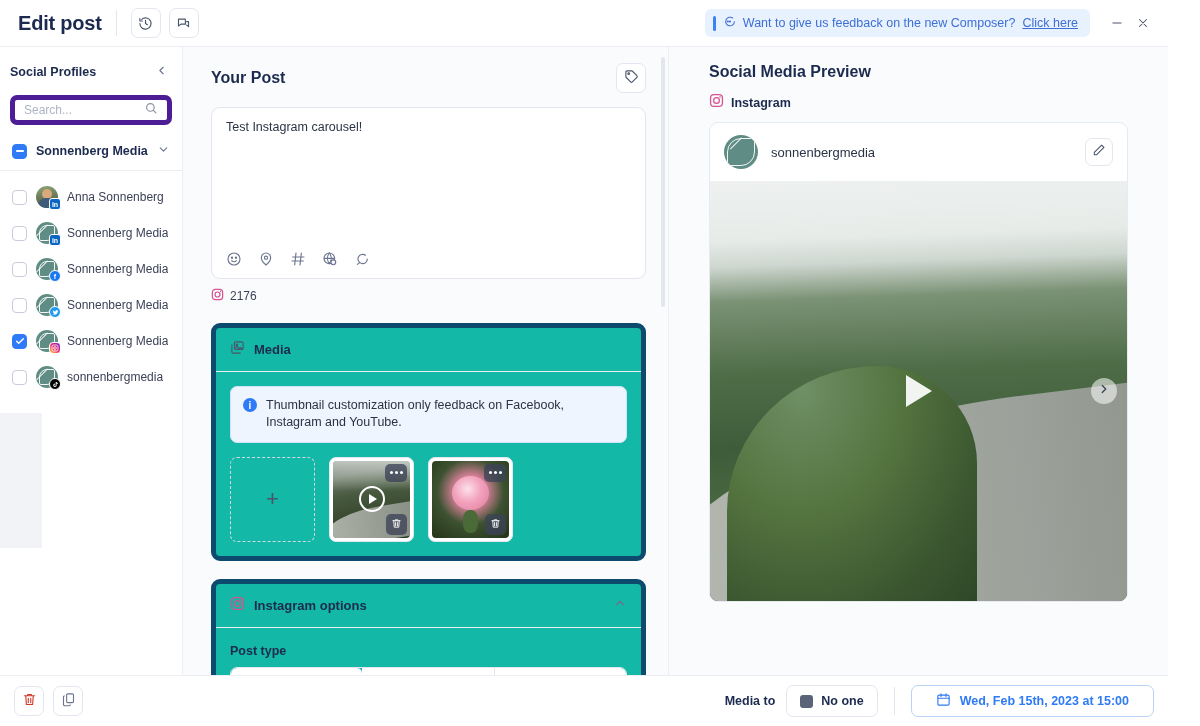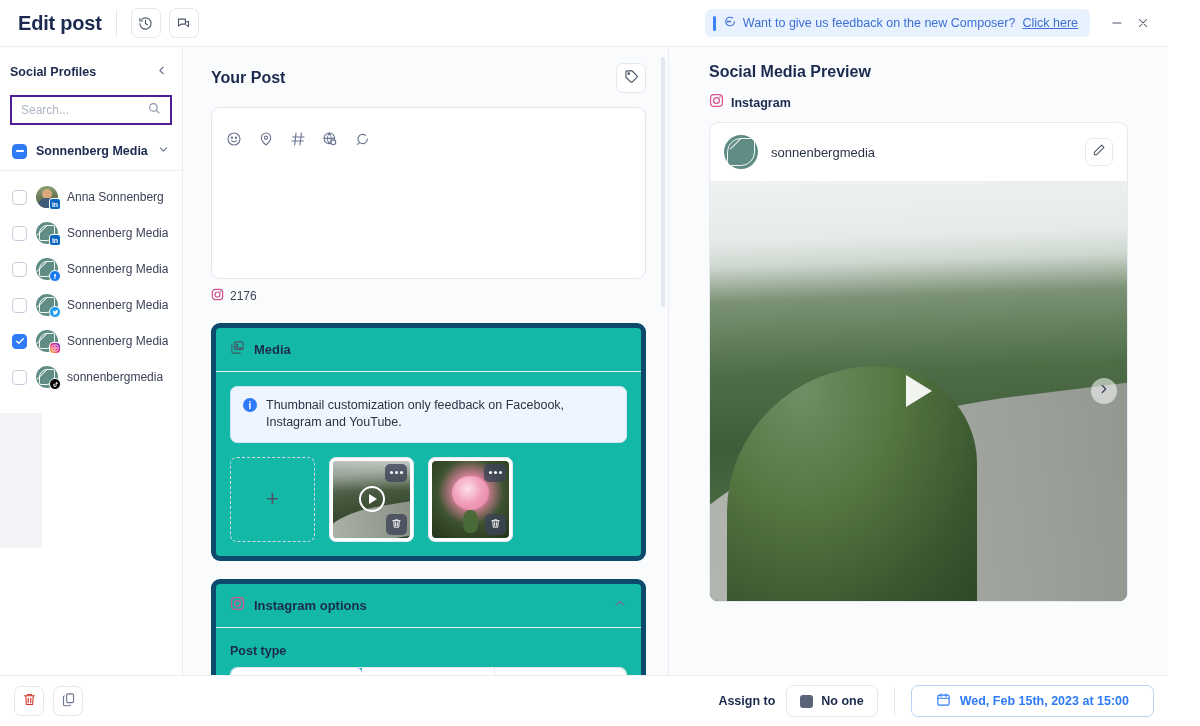--- a/index.html
+++ b/index.html
@@ -48,21 +48,21 @@
   .sidebar {
     width: 183px; flex: 0 0 183px; background: #fff;
     border-right: 1px solid #eceef4; display: flex; flex-direction: column; min-height: 0;
   }
   .sb-head { display: flex; align-items: center; padding: 14px 12px 8px 10px; }
   .sb-title { font-size: 12.5px; font-weight: 700; color: #1b2a4e; flex: 1; }
   .sb-collapse { cursor: pointer; color: #6b7490; display: flex; padding: 2px; }
 
   .search-wrap { padding: 4px 10px 10px 10px; }
   .search-box {
-    height: 30px; border: 2px solid #4c1d95; border-radius: 0; background: #fff;
+    height: 30px; border: 5px solid #4c1d95; border-radius: 7px; background: #fff;
     display: flex; align-items: center; padding: 0 9px; gap: 6px;
   }
   .search-box input {
     border: 0; outline: 0; flex: 1; font-size: 12px; color: #3c4257;
     font-family: "Liberation Sans", sans-serif; background: transparent; min-width: 0;
   }
   .search-box input::placeholder { color: #aeb4c4; }
 
   .group-row {
     display: flex; align-items: center; gap: 9px; padding: 7px 12px 10px 12px;
@@ -496,20 +496,21 @@
             <span>
               <svg width="15" height="15" viewBox="0 0 24 24" fill="none" stroke="#4a5568" stroke-width="1.8" stroke-linecap="round" stroke-linejoin="round">
                 <path d="M20.6 13.4l-7.2 7.2a2 2 0 0 1-2.8 0l-7-7A2 2 0 0 1 3 12.2V5a2 2 0 0 1 2-2h7.2a2 2 0 0 1 1.4.6l7 7a2 2 0 0 1 0 2.8z"></path>
                   <circle cx="7.5" cy="7.5" r="1.3"></circle>
               </svg>
             </span>
           </div>
         </div>
 
         <div class="composer">
+          <div class="composer-text">Test Instagram carousel!</div>
           <div class="composer-tools">
             <span>
               <svg width="16" height="16" viewBox="0 0 24 24" fill="none" stroke="#6b7490" stroke-width="1.7" stroke-linecap="round">
                   <circle cx="12" cy="12" r="9"></circle>
                   <path d="M8.5 14.5a4.5 4.5 0 0 0 7 0"></path>
                   <circle cx="9" cy="10" r="0.9" fill="#6b7490"></circle>
                   <circle cx="15" cy="10" r="0.9" fill="#6b7490"></circle>
                 </svg>
             </span>
             <span>
@@ -720,21 +721,21 @@
       <span>
         <svg width="15" height="15" viewBox="0 0 24 24" fill="none" stroke="#6b7490" stroke-width="1.8" stroke-linejoin="round">
             <rect x="9" y="3" width="11" height="14" rx="2"></rect>
             <path d="M15 20a2 2 0 0 1-2 2H6a2 2 0 0 1-2-2V8a2 2 0 0 1 2-2"></path>
           </svg>
       </span>
     </div>
 
     <div class="f-spacer"></div>
 
-    <div class="assign-label">Assign to</div>
+    <div class="assign-label">Media to</div>
     <div class="assign-btn">
       <div class="assign-swatch"></div>
       <span class="assign-text">No one</span>
     </div>
 
     <div class="f-div"></div>
 
     <div class="date-btn">
       <span>
         <svg width="15" height="15" viewBox="0 0 24 24" fill="none" stroke="#2f7af6" stroke-width="1.8" stroke-linecap="round" stroke-linejoin="round">

